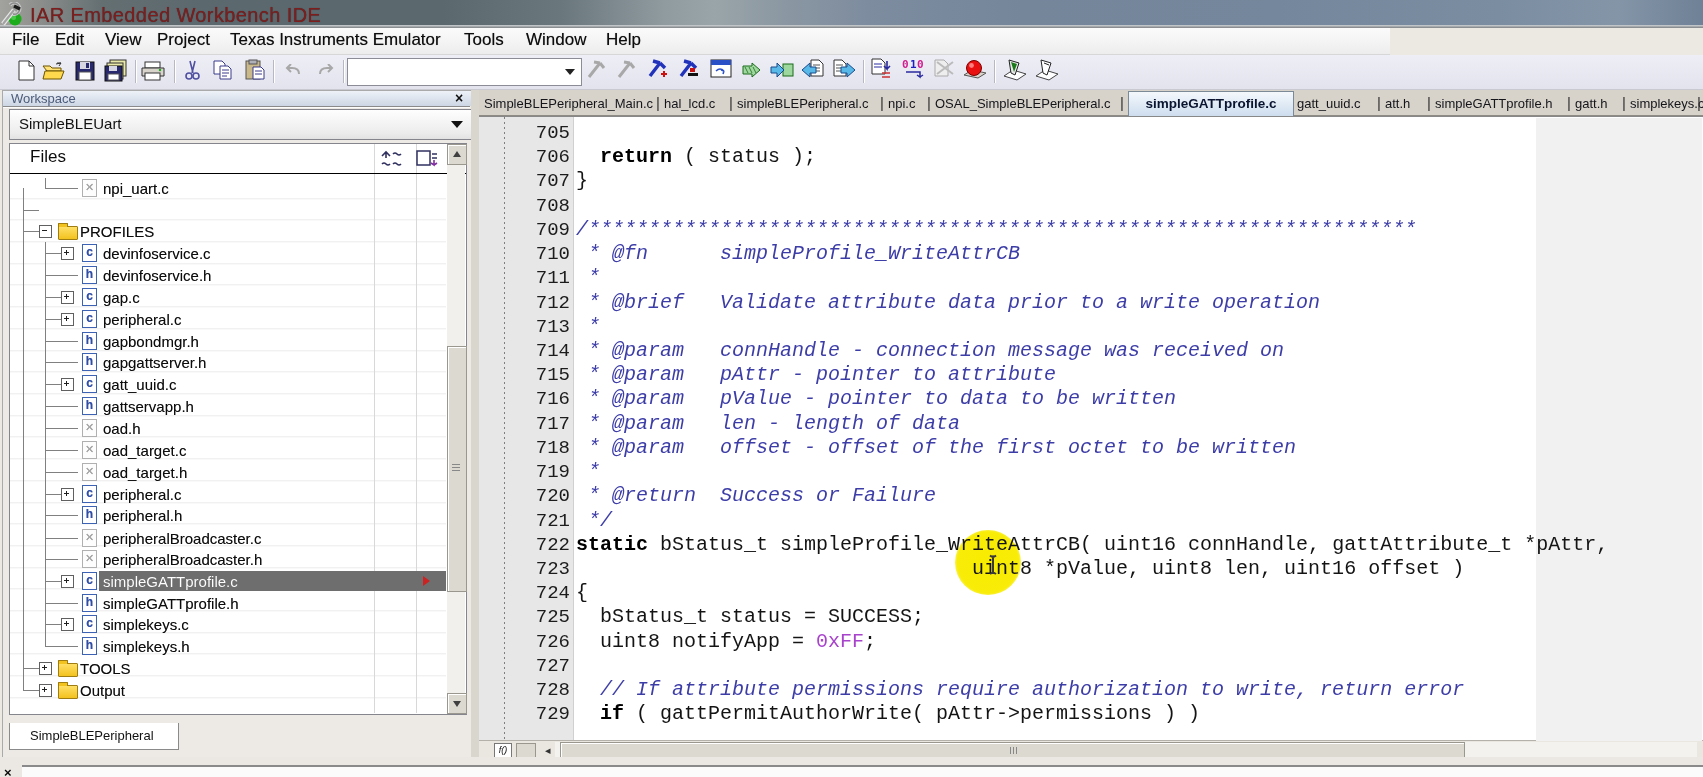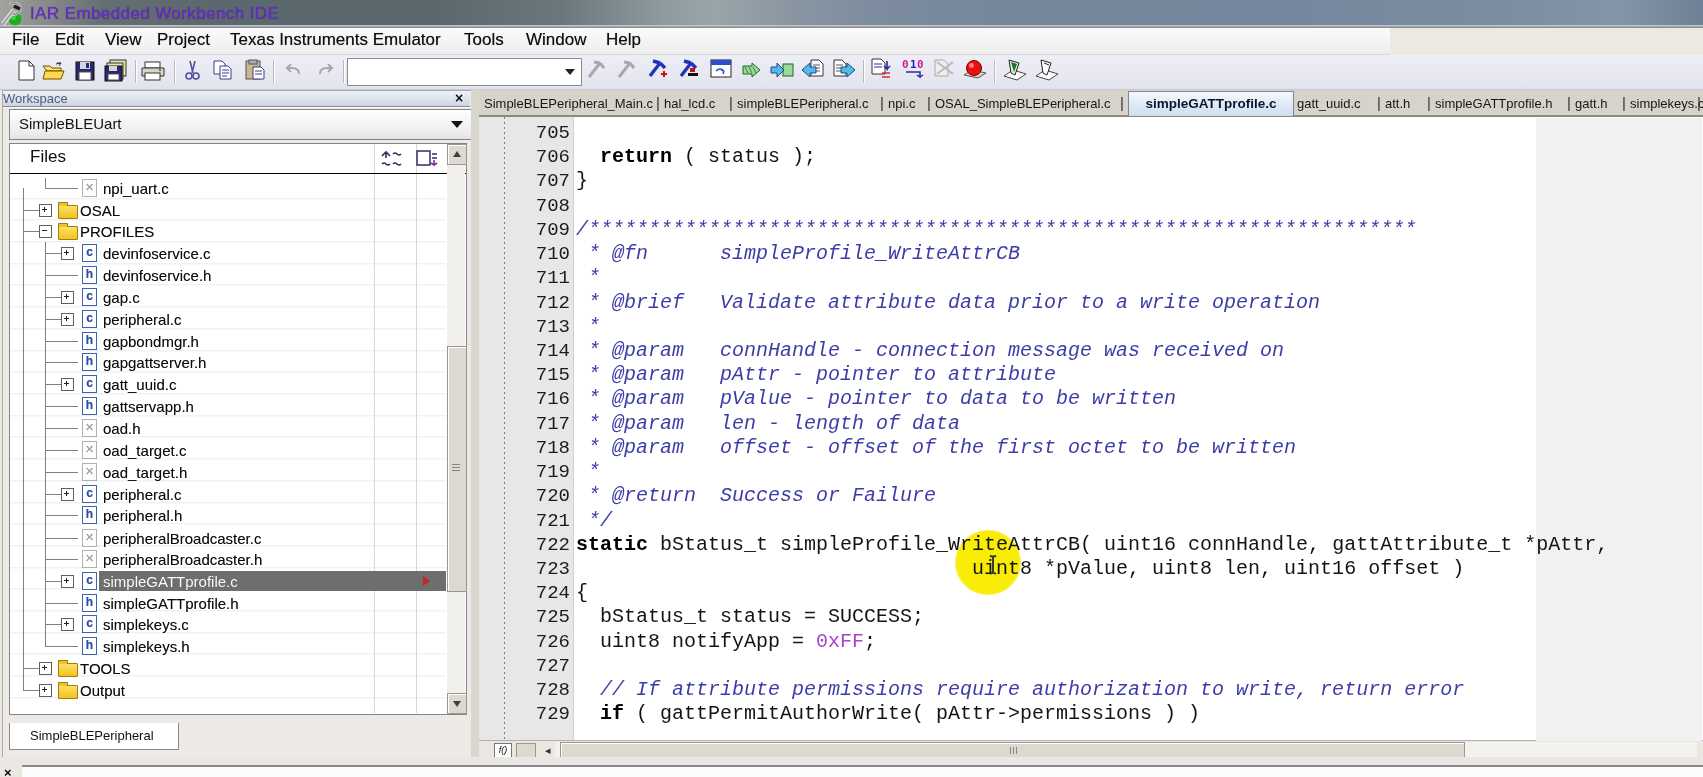--- a/index.html
+++ b/index.html
@@ -4,35 +4,35 @@
 <style>
 html,body{margin:0;padding:0;}
 body{width:1703px;height:777px;overflow:hidden;position:relative;
  font-family:"Liberation Sans",sans-serif;background:#ece9e2;}
 .abs{position:absolute;}
 
 #titlebar{left:0;top:0;width:1703px;height:28px;
  background:linear-gradient(90deg,#a2a29e 0%,#8f918e 2%,#646f72 6%,#5b686d 12%,#5b686d 26%,#6a777c 33%,#909ba0 39%,#9aa5a9 42%,#8b97a2 46%,#7d8c9f 51%,#75869b 60%,#75879c 75%,#7b8da1 88%,#8495a8 95%,#6f8196 100%);}
 #titlebar:after{content:"";position:absolute;left:0;bottom:0;width:100%;height:3px;
  background:linear-gradient(#cfd3d6,#7e8083);}
-#titletext{left:30px;top:4px;font-size:17px;color:#6d28d9;letter-spacing:.4px;text-shadow:0 0 .8px rgba(10,10,14,.6);}
+#titletext{left:30px;top:4px;font-size:20px;color:#7f1d1d;letter-spacing:.4px;text-shadow:0 0 .8px rgba(10,10,14,.6);}
 
 #menubar{left:0;top:28px;width:1390px;height:26px;background:linear-gradient(#fbfbfb,#ededed);
  border-bottom:1px solid #d7d7d7;}
 #menubar span{position:absolute;top:2px;font-size:17px;color:#0d0d0d;text-shadow:0 0 .7px rgba(20,20,20,.55);}
 
 #toolbar{left:0;top:55px;width:1703px;height:34px;background:linear-gradient(#eeeef6,#e3e3ee);
  border-bottom:1px solid #c9c9d2;}
 .tsep{position:absolute;top:5px;width:1px;height:23px;background:#b8b8c2;border-right:1px solid #fff;}
 #combo1{left:347px;top:3px;width:233px;height:26px;background:#fff;border:1px solid #8c8c96;}
 #combo1 .arr{position:absolute;right:6px;top:10px;width:0;height:0;border:5px solid transparent;border-top:6px solid #222;}
 
 #panel{left:2px;top:90px;width:469px;height:668px;background:#edeae5;border:1px solid #aaa;}
 #ptitle{left:0px;top:0px;width:467px;height:15px;background:linear-gradient(#eef2f8,#ccd6e4);
- font-size:13px;color:#4c5c7a;line-height:15px;}
+ font-size:13px;color:#4c5c7a;padding-left:8px;line-height:15px;}
 #pclose{left:452px;top:0px;font-size:14px;color:#111;font-weight:bold;line-height:14px;}
 #combo2{left:6px;top:18px;width:452px;height:29px;background:linear-gradient(#fefefe,#ececec 80%,#e2e2e2);border:1px solid #85858d;
  font-size:15px;color:#111;line-height:27px;padding-left:9px;}
 #combo2 .arr{position:absolute;right:8px;top:11px;width:0;height:0;border:6px solid transparent;border-top:7px solid #111;}
 #filesbox{left:6px;top:52px;width:456px;height:570px;background:#fff;border:1px solid #85858d;}
 #fhead{left:0;top:0;width:100%;height:29px;background:#fff;border-bottom:1px solid #000000;}
 #fhead .ft{position:absolute;left:20px;top:3px;font-size:17px;color:#0c0c0c;}
 .colsep{position:absolute;top:0px;width:1px;background:#d8d8d8;}
 #treearea{left:0;top:30px;width:436px;height:539px;overflow:hidden;background:#fff repeating-linear-gradient(180deg,rgba(0,0,0,0) 0 20.7px,#ebebeb 20.7px 21.7px);background-position:0 3.3px;}
 .trow{position:absolute;left:0;height:22px;width:100%;font-size:15px;color:#0c0c0c;text-shadow:0 0 .6px rgba(0,0,0,.4);}
@@ -291,28 +291,20 @@
 <div class="gl" style="left:35px;top:385px;width:33px;height:1px"></div>
 <div class="gl" style="left:35px;top:407px;width:16px;height:1px"></div>
 <div class="gl" style="left:35px;top:429px;width:33px;height:1px"></div>
 <div class="gl" style="left:35px;top:450px;width:16px;height:1px"></div>
 <div class="gl" style="left:35px;top:472px;width:33px;height:1px"></div>
 <div class="gl" style="left:13px;top:494px;width:16px;height:1px"></div>
 <div class="gl" style="left:13px;top:516px;width:16px;height:1px"></div>
 <div class="trow" style="top:3px">
           <div class="xfile" style="left:72px;top:2px">✕</div>
           <span class="txt" style="left:93px">npi_uart.c</span>
-        </div>
-<div class="trow" style="top:25px">
-          <div class="ebox plus" style="left:29px;top:5px">
-            <i></i>
-            <b></b>
-          </div>
-          <div class="folder" style="left:48px;top:6px"></div>
-          <span class="txt" style="left:70px">OSAL</span>
         </div>
 <div class="trow" style="top:46px">
           <div class="ebox" style="left:29px;top:5px">
             <i></i>
           </div>
           <div class="folder" style="left:48px;top:6px"></div>
           <span class="txt" style="left:70px">PROFILES</span>
         </div>
 <div class="trow" style="top:68px">
           <div class="ebox plus" style="left:51px;top:5px">

